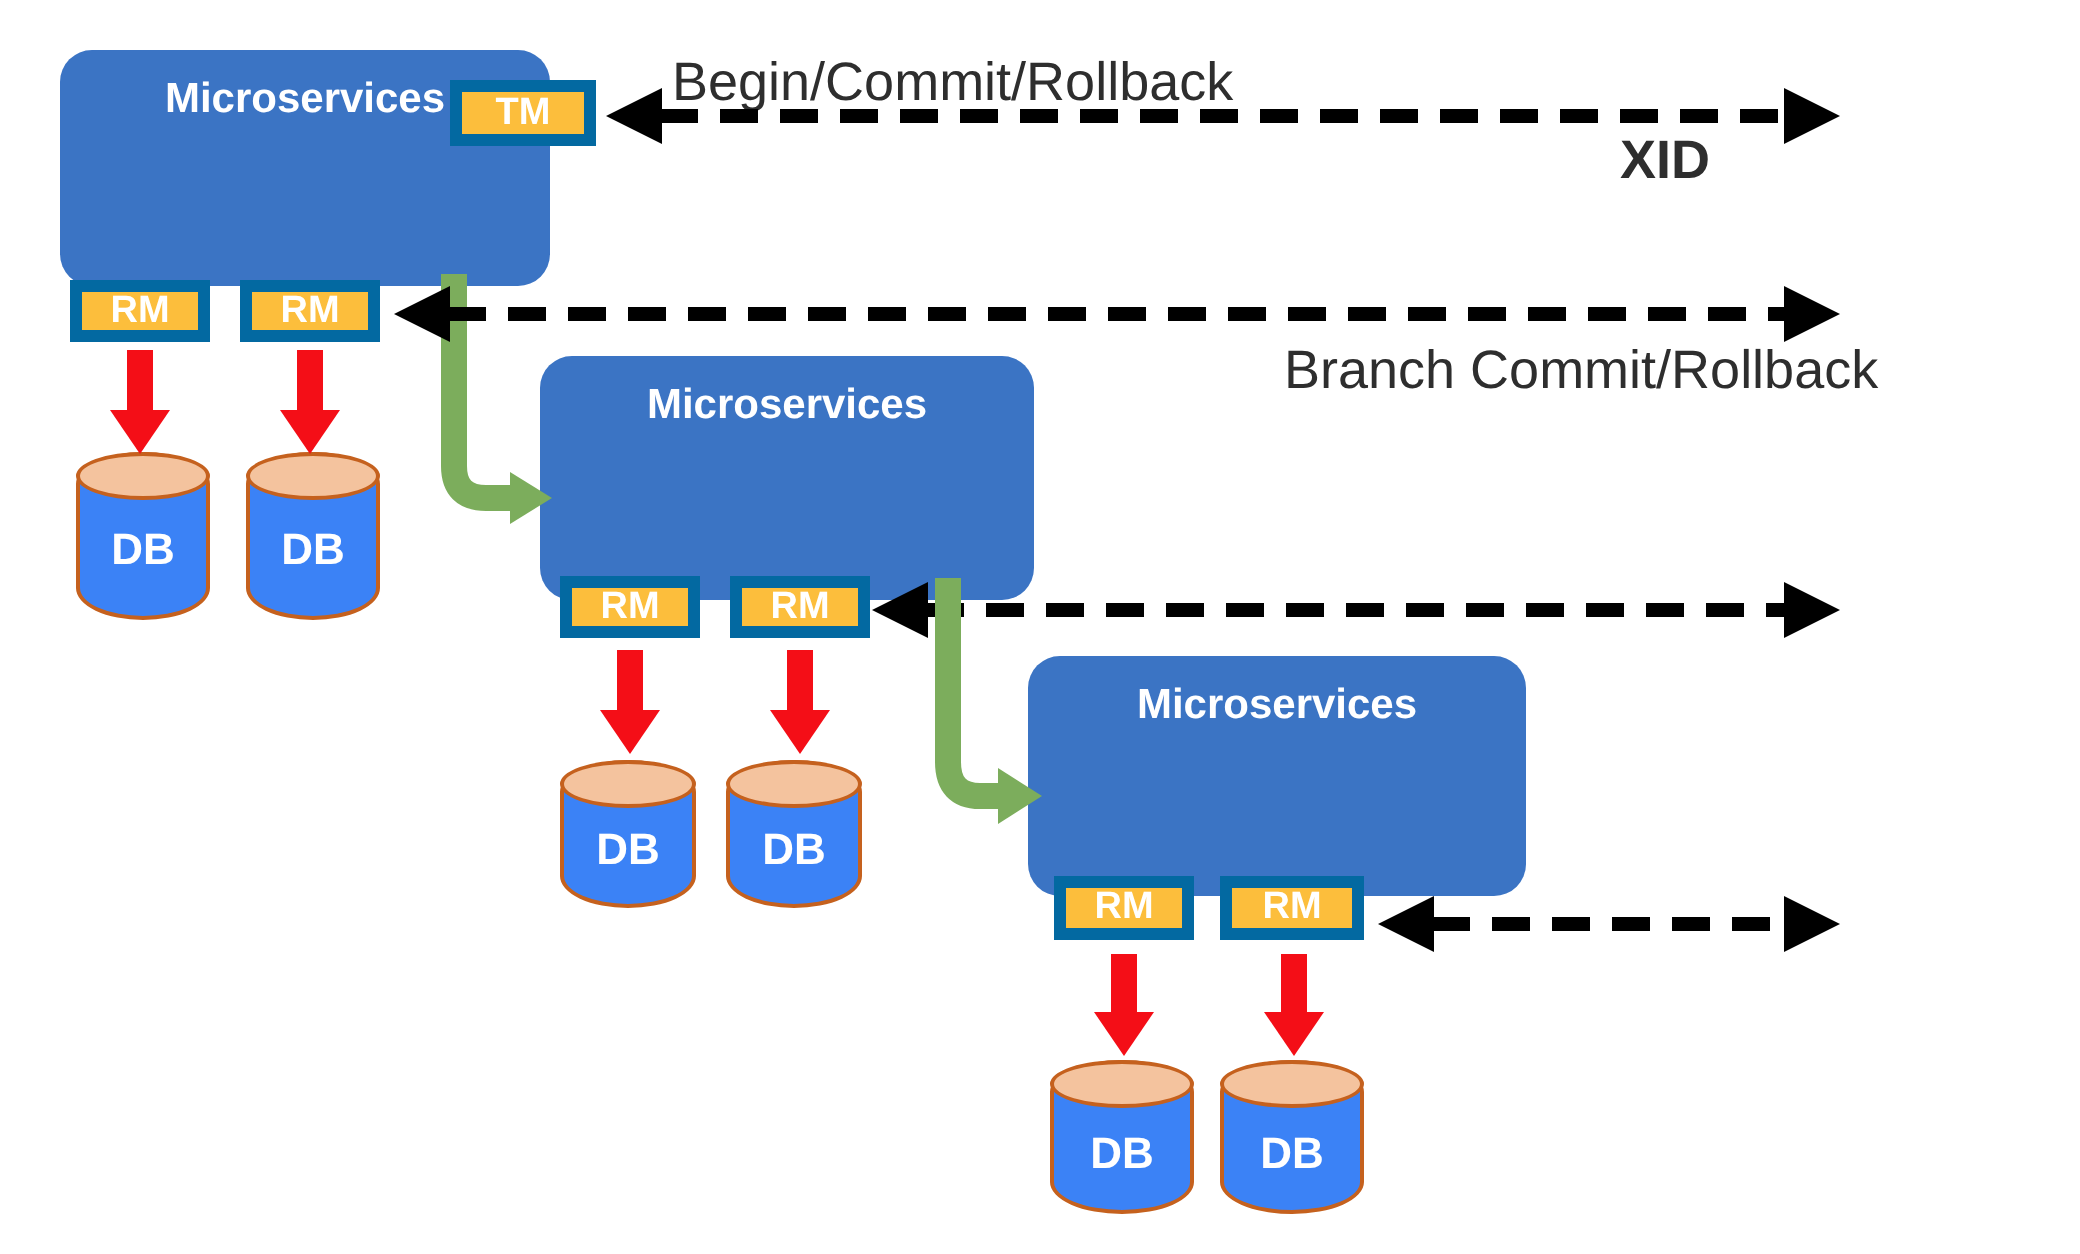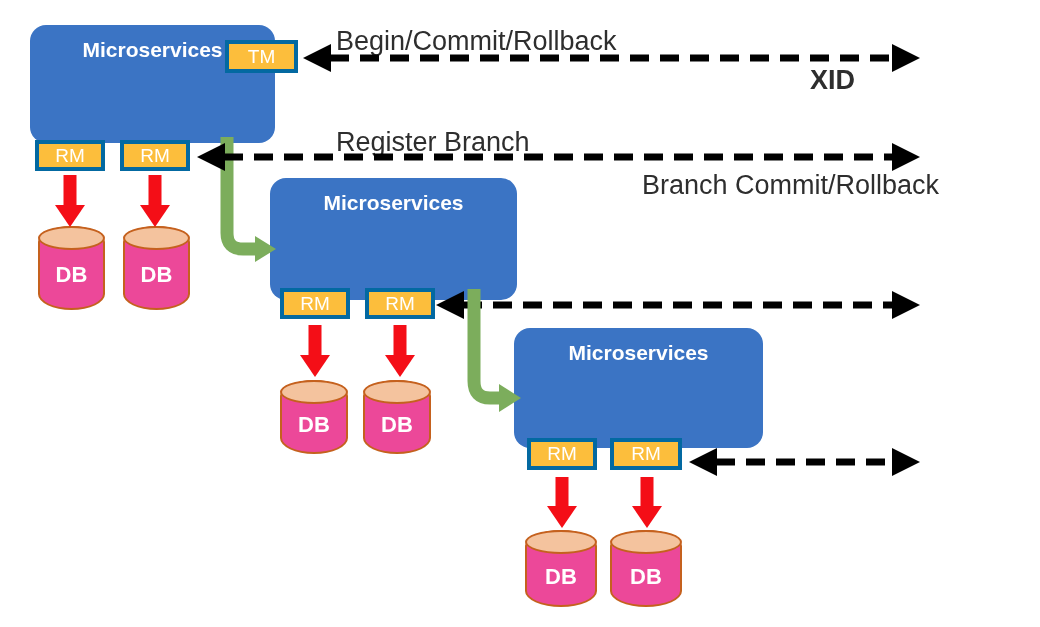--- a/index.html
+++ b/index.html
@@ -7,33 +7,33 @@
     position:relative; width:992px; height:627px; background:#ffffff;
     font-family:"Liberation Sans", sans-serif; overflow:hidden;
   }
   .ms-box {
     position:absolute; background:#3B74C4; border-radius:16px;
     color:#ffffff; font-weight:bold; font-size:21px; text-align:center;
   }
   .ms-box .ms-label { padding-top:13px; }
   .badge {
     position:absolute; box-sizing:border-box;
-    background:#FCBE3C; border:4px solid #0369a1;
-    color:#ffffff; font-weight:normal; font-size:19px;
+    background:#FCBE3C; border:6px solid #0369a1;
+    color:#ffffff; font-weight:bold; font-size:19px;
     display:flex; align-items:center; justify-content:center;
   }
   .tc-box {
     position:absolute; box-sizing:border-box;
     background:#FCBE3C; border:2px solid #D89C2E;
     color:#ffffff; font-weight:bold; font-size:20px;
     display:flex; align-items:center; justify-content:center;
   }
   .db {
     position:absolute; box-sizing:border-box;
-    background:#ec4899; border:2px solid #C5611E;
+    background:#3b82f6; border:2px solid #C5611E;
     border-radius:50% / 16px;
   }
   .db-top {
     position:absolute; box-sizing:border-box;
     left:-2px; top:-2px; width:calc(100% + 4px); height:24px;
     background:#F4C39E; border:2px solid #C5611E; border-radius:50%;
   }
   .db-label {
     position:absolute; left:0; top:34px; width:100%; text-align:center;
     color:#ffffff; font-weight:bold; font-size:22px;
@@ -91,21 +91,20 @@
     <div class="db-label" style="top:32px;">DB</div>
   </div>
   <div class="db" style="left:610px; top:530px; width:72px; height:77px;">
     <div class="db-top"></div>
     <div class="db-label" style="top:32px;">DB</div>
   </div>
 
 
   <div class="edge-label" style="left:336px; top:26px;">Begin/Commit/Rollback</div>
   <div class="edge-label bold" style="left:810px; top:65px;">XID</div>
-  <div class="edge-label" style="left:336px; top:127px;">Register Branch</div>
   <div class="edge-label" style="left:642px; top:170px;">Branch Commit/Rollback</div>
 
   <svg id="arrow-layer" viewBox="0 0 1040 627" xmlns="http://www.w3.org/2000/svg">
 
     <g>
       <path d="M227,137 L227,233 Q227,249 243,249 L255,249" fill="none" stroke="#7CAD5C" stroke-width="13"></path>
       <polygon points="255,236 255,262 276,249" fill="#7CAD5C"></polygon>
     </g>
 
     <g>

